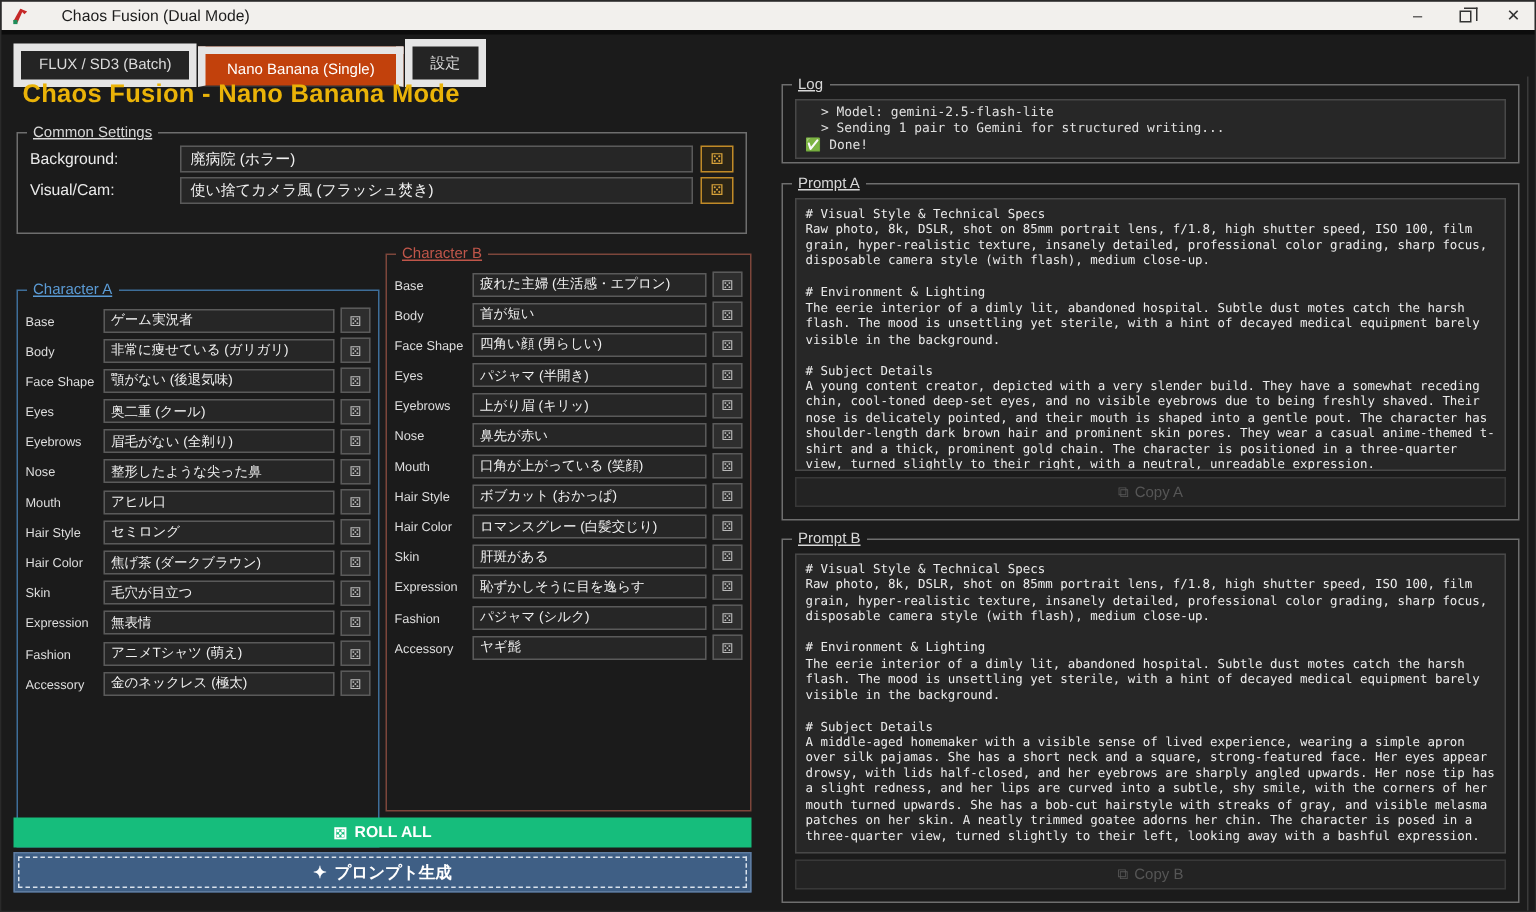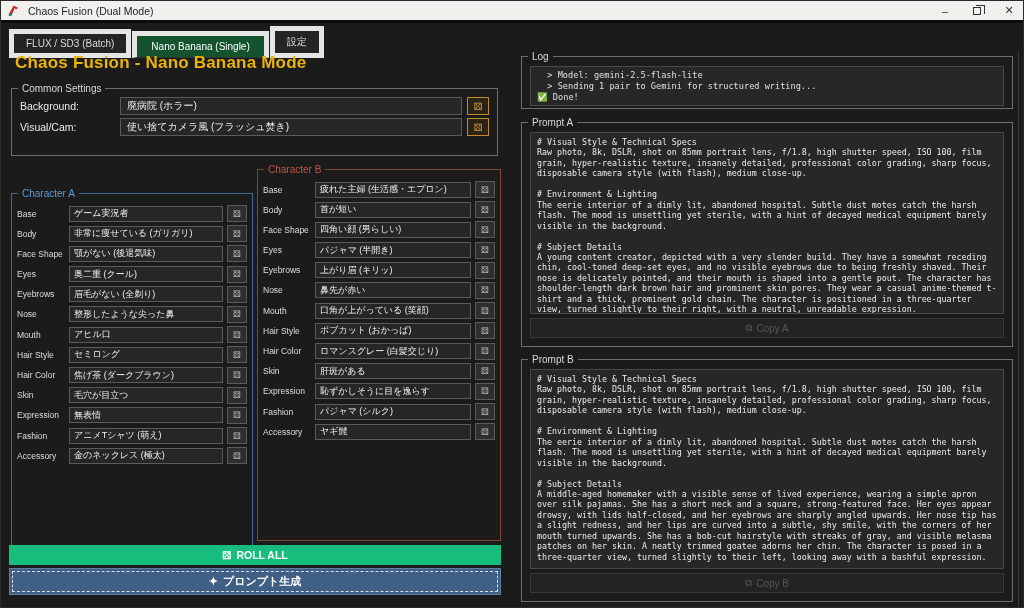--- a/index.html
+++ b/index.html
@@ -2,39 +2,39 @@
 <html><head>
 <meta charset="utf-8">
 <style>
   * { margin:0; padding:0; box-sizing:border-box; }
   html,body { width:1024px; height:608px; overflow:hidden; }
   body { background:#1b1b1b; font-family:"Liberation Sans", sans-serif; position:relative; border:1px solid #2a2a2a; }
 
   
   .titlebar { position:absolute; top:0; left:0; width:1024px; height:19px; background:#f2f0ed; display:flex; align-items:center; padding-left:6px; }
   .tk-icon { width:13px; height:13px; flex:0 0 auto; }
-  .titlebar-title { font-size:10.5px; color:#1c1c1c; margin-left:8px; }
+  .titlebar-title { font-size:10.5px; color:#1c1c1c; margin-left:21px; }
   .win-controls { margin-left:auto; display:flex; height:100%; }
   .win-btn { width:32px; height:100%; display:flex; align-items:center; justify-content:center; color:#333; font-size:11px; cursor:default; }
   .restore-glyph { width:8px; height:8px; border:1px solid #333; position:relative; background:#f2f0ed; }
   .restore-glyph::before { content:""; position:absolute; top:-3px; left:2px; width:8px; height:8px; border:1px solid #333; border-bottom:none; border-left:none; }
 
   
   .app { position:absolute; top:19px; left:0; width:1024px; height:589px; background:#1b1b1b; border-top:3px solid #0c0c0c; }
 
   
   .tabs { position:absolute; top:3px; left:8px; display:flex; align-items:flex-end; }
   .tab { background:#242424; border:5px solid #e5e5e5; color:#dcdcdc; font-size:10px; padding:4px 12px 4px 12px; margin-right:1px; cursor:pointer; }
-  .tab.active { background:#14532d; border-bottom:1px solid #333333; padding:5px 14px; color:#fff; }
+  .tab.active { background:#c2410c; border-bottom:1px solid #333333; padding:5px 14px; color:#fff; }
 
   
   .page-title { position:absolute; top:30px; left:14px; font-size:17px; font-weight:bold; color:#eab308; letter-spacing:0.2px; }
 
   fieldset.frame { position:absolute; border:1px solid #6e6e6e; background:transparent; }
-  fieldset.frame legend { font-size:10px; color:#d8d8d8; padding:0 4px; margin-left:6px; }
+  fieldset.frame legend { font-size:10px; color:#d8d8d8; padding:0 4px; margin-left:6px;text-decoration:underline; }
 
   .cs-frame { top:60px; left:10px; width:487px; height:73px; }
   .cs-row { display:flex; align-items:center; margin:3px 8px 0 8px; height:18px; }
   .cs-label { width:100px; font-size:10.5px; color:#eaeaea; flex:0 0 auto; }
   .combo { flex:1; height:18px; background:#4d4d4d; border:1px solid #6a6a6a; color:#fff; font-size:10.5px; display:flex; align-items:center; padding:0 6px; margin-right:27px; position:relative; cursor:pointer; }
   .combo .arrow { position:absolute; right:5px; font-size:8px; color:#e8e8e8; }
   .entry { flex:1; height:18px; background:#262626; border:1px solid #5a5a5a; color:#f0f0f0; font-size:10px; display:flex; align-items:center; padding:0 6px; overflow:hidden; white-space:nowrap; }
   .dice-btn-orange { width:22px; height:18px; margin-left:5px; background:#2b2416; border:1px solid #c08a28; color:#d8a23a; font-size:10px; display:flex; align-items:center; justify-content:center; cursor:pointer; flex:0 0 auto; }
 
   .char-frame { top:141px; width:242px; height:377px; }

